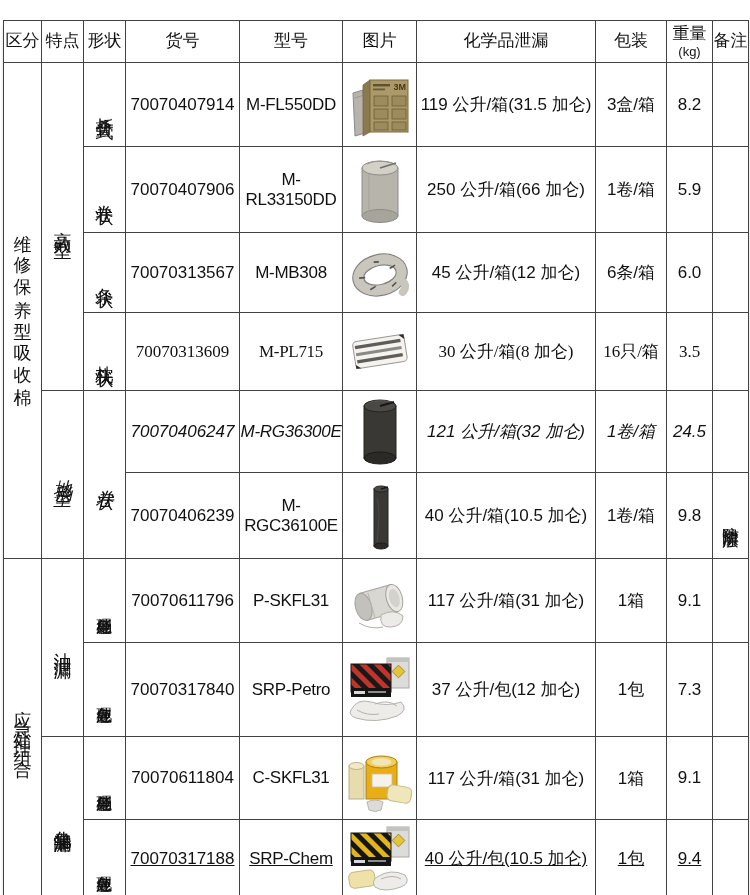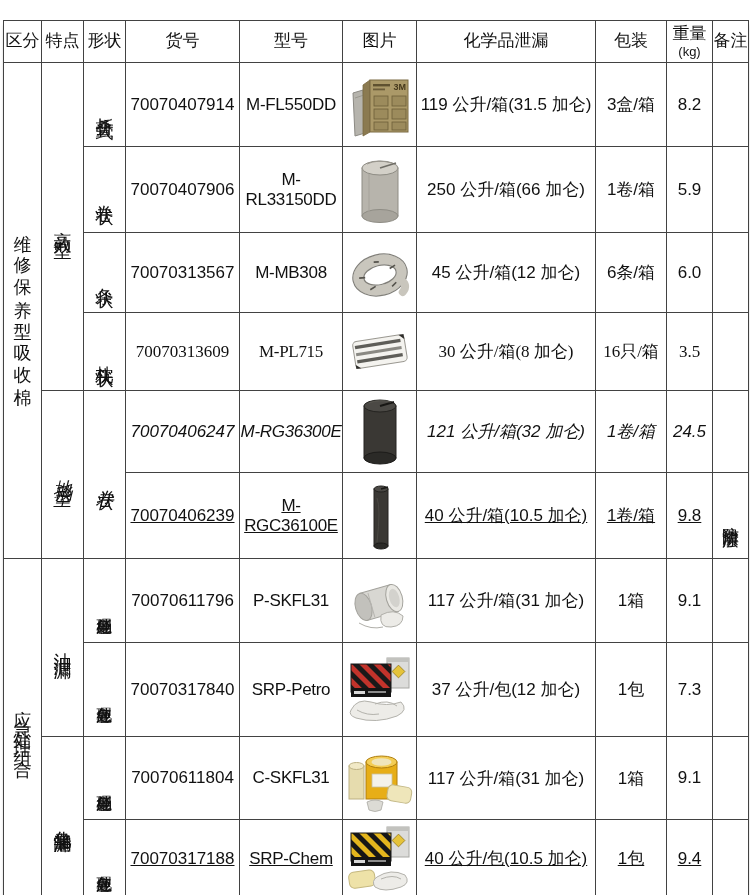--- a/index.html
+++ b/index.html
@@ -28,21 +28,21 @@
     padding: 0;
     font-size: 17px;
     font-weight: 400;
     overflow: hidden;
   }
   .spec thead th { height: 42px; line-height: 1.1; }
   .unit { font-size: 13px; line-height: 1; margin-top: 1px; }
 
   
   .r1  { height: 84px; } .r2 { height: 86px; } .r3 { height: 80px; }
-  .r4  { height: 78px; font-family: Liberation Serif, serif; } .r5 { height: 82px; font-style: italic; } .r6 { height: 86px; text-decoration: underline; }
+  .r4  { height: 78px; font-family: Liberation Serif, serif; } .r5 { height: 82px; font-style: italic; } .r6 { height: 86px; }
   .r7  { height: 84px; } .r8 { height: 94px; } .r9 { height: 83px; }
   .r10 { height: 78px; text-decoration: underline; }
 
   
   .vert {
     writing-mode: vertical-rl;
     text-orientation: upright;
     display: inline-block;
     line-height: 1;
     white-space: nowrap;

